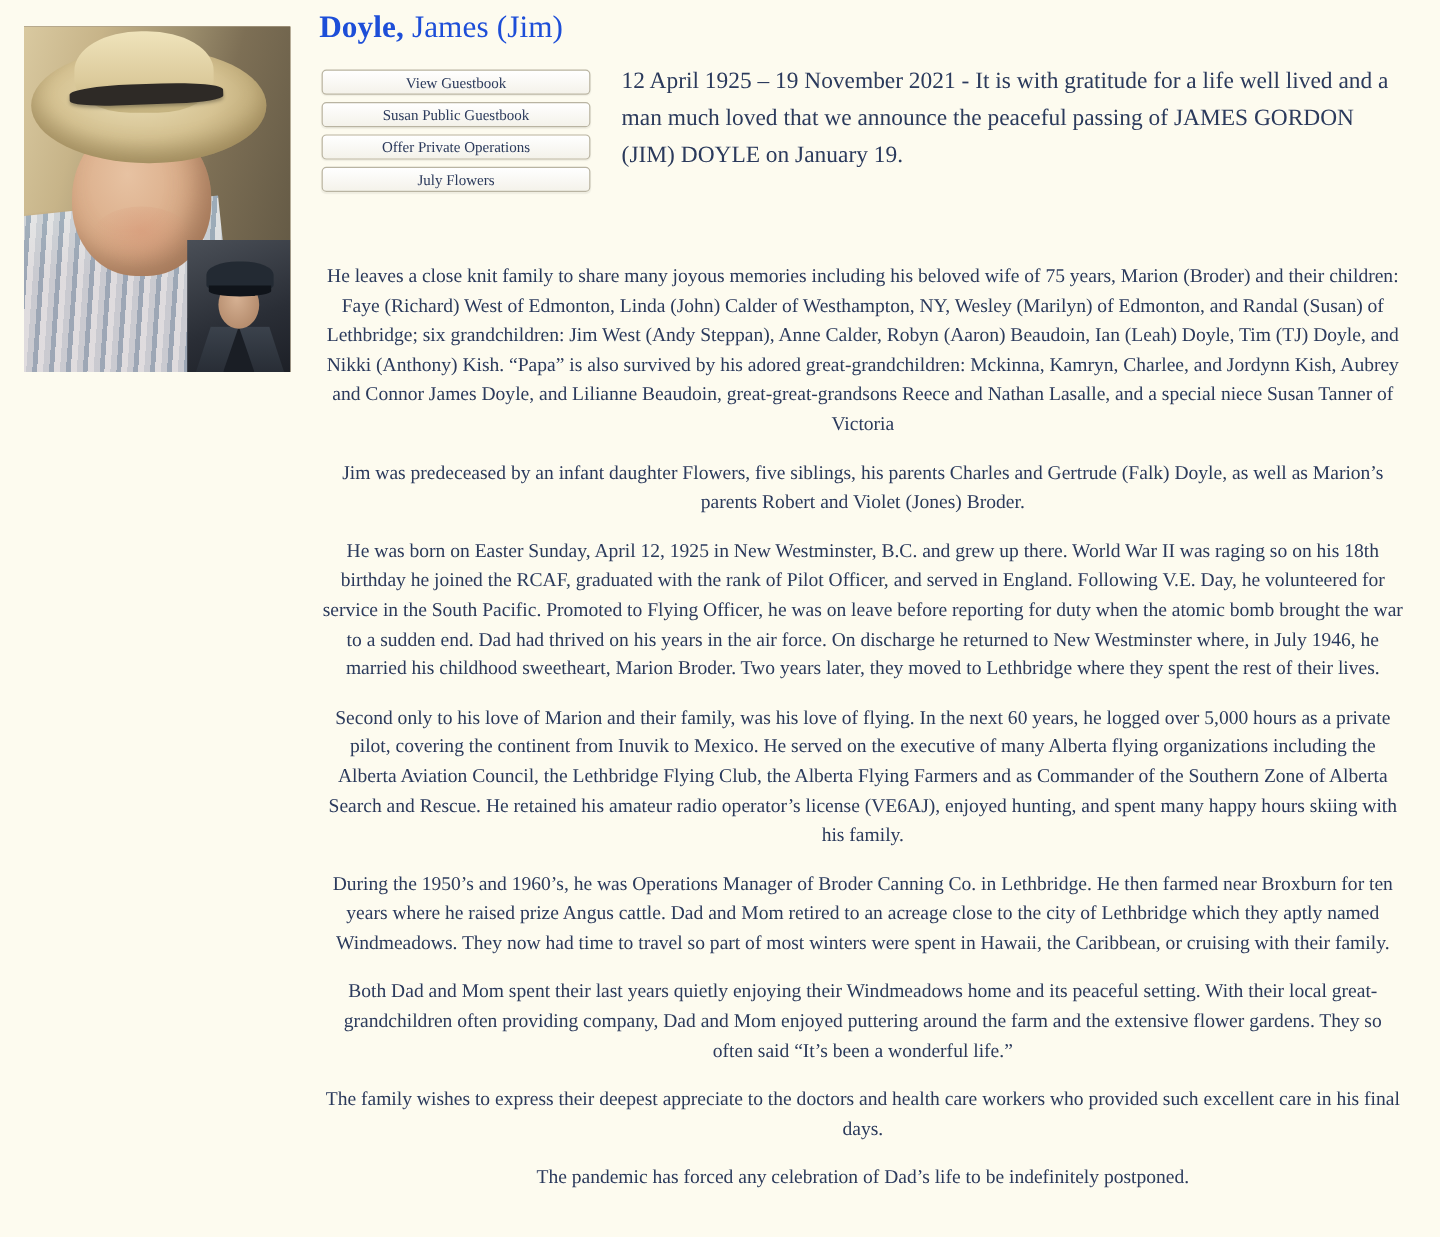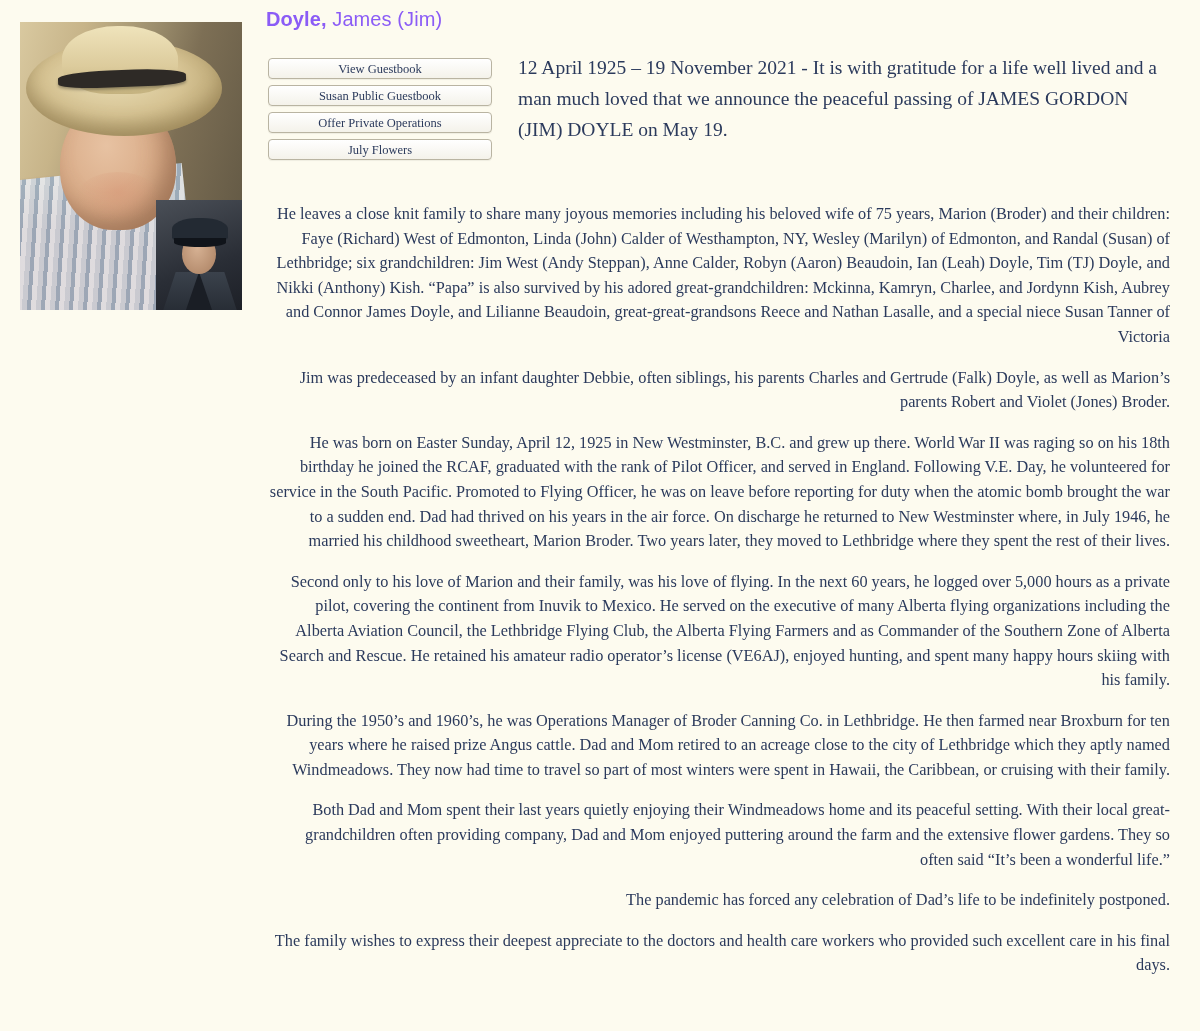--- a/index.html
+++ b/index.html
@@ -135,23 +135,23 @@
     width: 26px; height: 38px;
     background: #1a1e25;
     clip-path: polygon(50% 0, 100% 100%, 0 100%);
   }
 
   
   .name-line {
     position: absolute;
     left: 266px;
     top: 8px;
-    font-family: Liberation Sans, sans-serif;
-    font-size: 20px;
-    color: #8b5cf6;
+    font-family: Liberation Serif, serif;
+    font-size: 26px;
+    color: #1d4ed8;
     letter-spacing: .1px;
   }
   .name-line .last {
     font-weight: bold;
   }
 
   
   .buttons {
     position: absolute;
     left: 268px;
@@ -193,22 +193,22 @@
     position: absolute;
     left: 268px;
     top: 202px;
     width: 902px;
     font-family: "Liberation Serif", serif;
     font-size: 16.3px;
     line-height: 24.6px;
     color: #2b3a5c;
   }
   .body-col p {
-    margin: 0 0 16px 0;
-    text-align: right;
+    margin: 16px 0 16px 0;
+    text-align: center;
   }
 </style>
 </head>
 <body>
 
 <div class="page">
 
   <div class="left-col">
     <div class="portrait">
       <div class="bg"></div>
@@ -232,26 +232,26 @@
     <span class="last">Doyle,</span><span class="first"> James (Jim)</span>
   </div>
 
   <div class="buttons">
     <button class="btn">View Guestbook</button>
     <button class="btn">Susan Public Guestbook</button>
     <button class="btn">Offer Private Operations</button>
     <button class="btn">July Flowers</button>
   </div>
 
-  <div class="lede">12 April 1925 – 19 November 2021 - It is with gratitude for a life well lived and a man much loved that we announce the peaceful passing of JAMES GORDON (JIM) DOYLE on May 19.</div>
+  <div class="lede">12 April 1925 – 19 November 2021 - It is with gratitude for a life well lived and a man much loved that we announce the peaceful passing of JAMES GORDON (JIM) DOYLE on January 19.</div>
 
   <div class="body-col">
     <p>He leaves a close knit family to share many joyous memories including his beloved wife of 75 years, Marion (Broder) and their children: Faye (Richard) West of Edmonton, Linda (John) Calder of Westhampton, NY, Wesley (Marilyn) of Edmonton, and Randal (Susan) of Lethbridge; six grandchildren: Jim West (Andy Steppan), Anne Calder, Robyn (Aaron) Beaudoin, Ian (Leah) Doyle, Tim (TJ) Doyle, and Nikki (Anthony) Kish.  “Papa” is also survived by his adored great-grandchildren: Mckinna, Kamryn, Charlee, and Jordynn Kish, Aubrey and Connor James Doyle, and Lilianne Beaudoin, great-great-grandsons Reece and Nathan Lasalle, and a special niece Susan Tanner of Victoria</p>
-    <p>Jim was predeceased by an infant daughter Debbie, often siblings, his parents Charles and Gertrude (Falk) Doyle, as well as Marion’s parents Robert and Violet (Jones) Broder.</p>
+    <p>Jim was predeceased by an infant daughter Flowers, five siblings, his parents Charles and Gertrude (Falk) Doyle, as well as Marion’s parents Robert and Violet (Jones) Broder.</p>
     <p>He was born on Easter Sunday, April 12, 1925 in New Westminster, B.C. and grew up there. World War II was raging so on his 18th birthday he joined the RCAF, graduated with the rank of Pilot Officer, and served in England. Following V.E. Day, he volunteered for service in the South Pacific. Promoted to Flying Officer, he was on leave before reporting for duty when the atomic bomb brought the war to a sudden end. Dad had thrived on his years in the air force. On discharge he returned to New Westminster where, in July 1946, he married his childhood sweetheart, Marion Broder.  Two years later, they moved to Lethbridge where they spent the rest of their lives.</p>
     <p>Second only to his love of Marion and their family, was his love of flying. In the next 60 years, he logged over 5,000 hours as a private pilot, covering the continent from Inuvik to Mexico. He served on the executive of many Alberta flying organizations including the Alberta Aviation Council, the Lethbridge Flying Club, the Alberta Flying Farmers and as Commander of the Southern Zone of Alberta Search and Rescue. He retained his amateur radio operator’s license (VE6AJ), enjoyed hunting, and spent many happy hours skiing with his family.</p>
     <p>During the 1950’s and 1960’s, he was Operations Manager of Broder Canning Co. in Lethbridge. He then farmed near Broxburn for ten years where he raised prize Angus cattle.  Dad and Mom retired to an acreage close to the city of Lethbridge which they aptly named Windmeadows. They now had time to travel so part of most winters were spent in Hawaii, the Caribbean, or cruising with their family.</p>
     <p>Both Dad and Mom spent their last years quietly enjoying their Windmeadows home and its peaceful setting. With their local great-grandchildren often providing company, Dad and Mom enjoyed puttering around the farm and the extensive flower gardens. They so often said “It’s been a wonderful life.”</p>
+    <p>The family wishes to express their deepest appreciate to the doctors and health care workers who provided such excellent care in his final days.</p>
     <p>The pandemic has forced any celebration of Dad’s life to be indefinitely postponed.</p>
-    <p>The family wishes to express their deepest appreciate to the doctors and health care workers who provided such excellent care in his final days.</p>
   </div>
 
 </div>
 
 </body></html>

